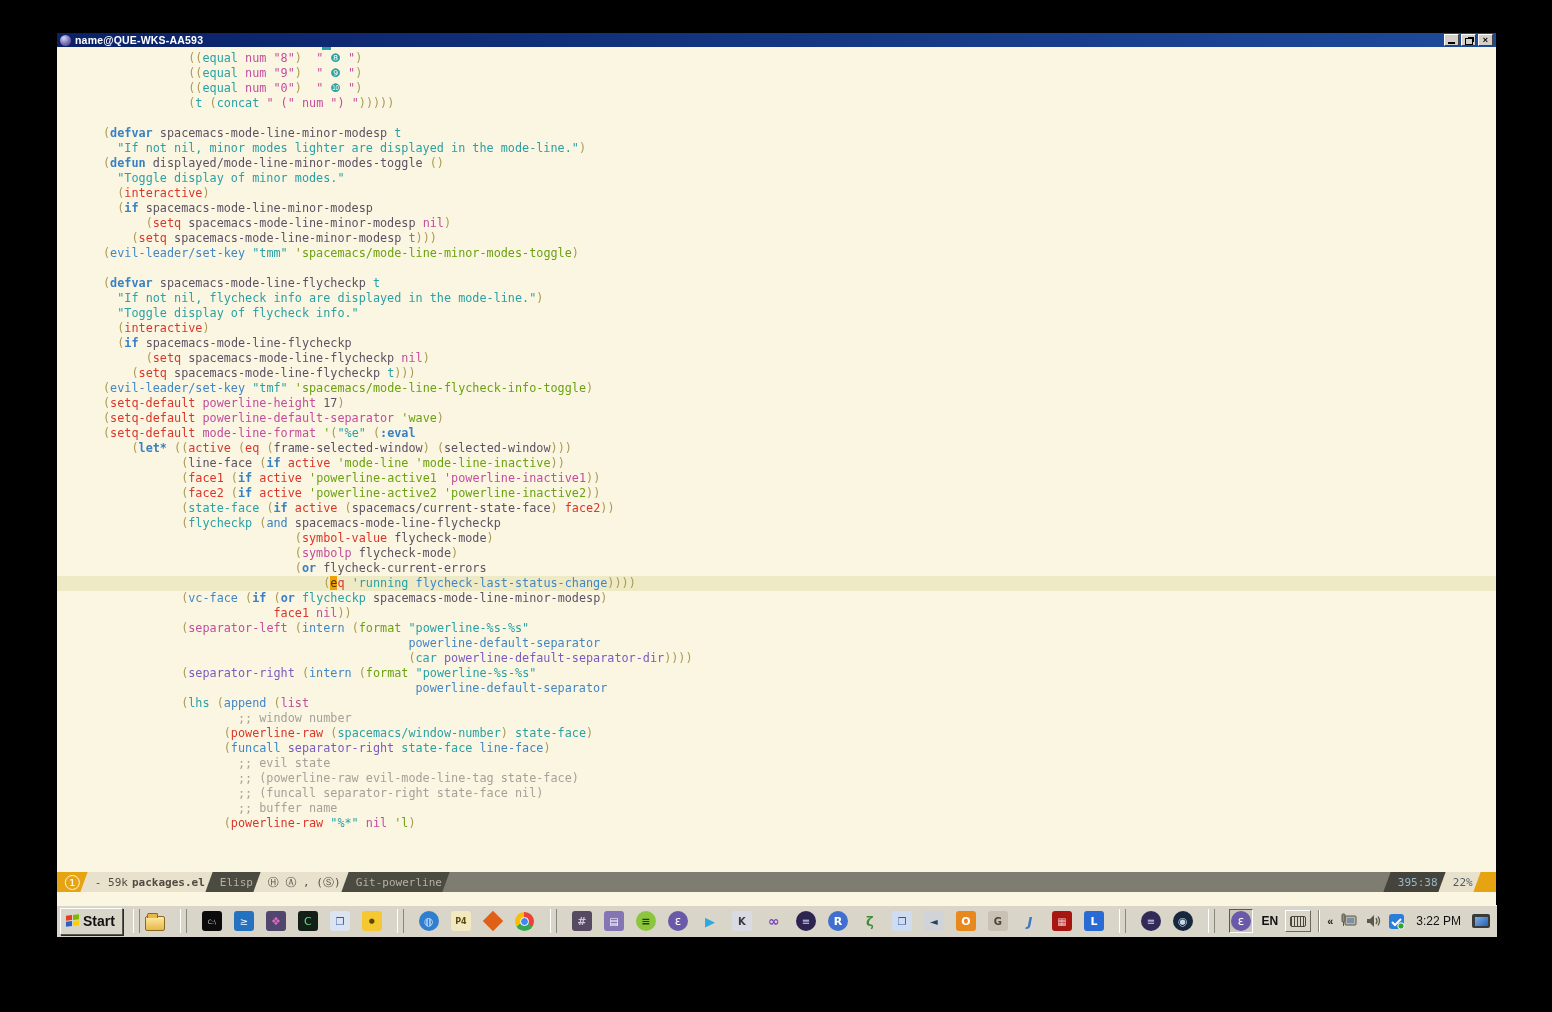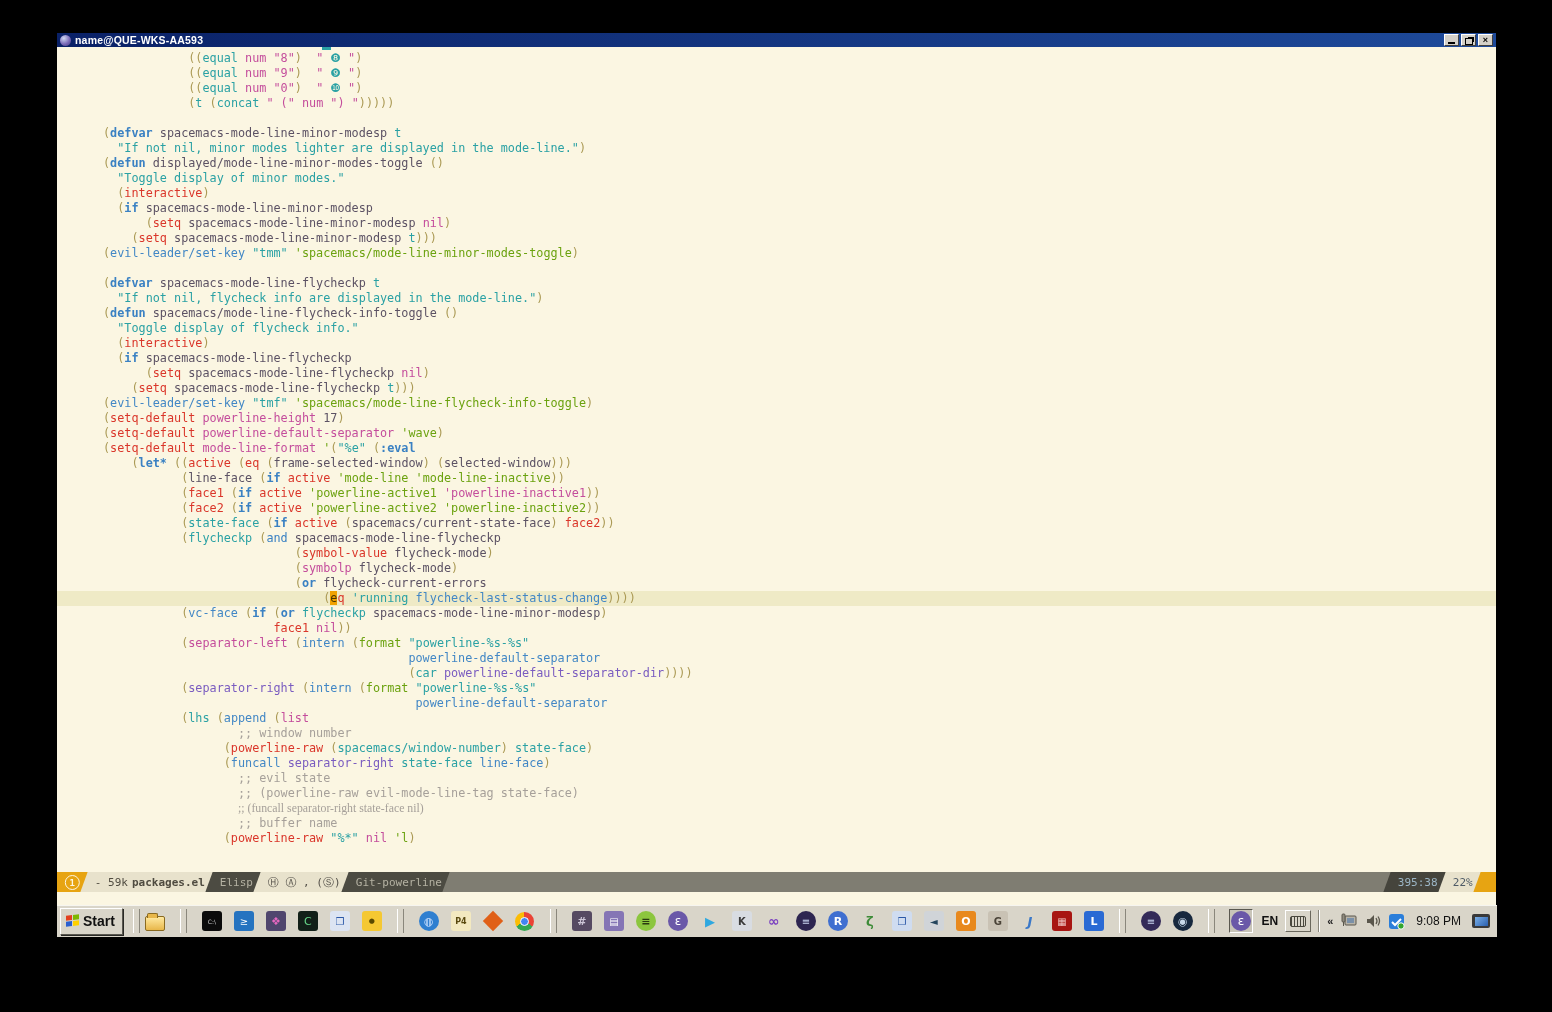--- a/index.html
+++ b/index.html
@@ -98,21 +98,20 @@
           <div class="cl"><span></span><span style="color: rgb(171, 154, 85);">(</span><span style="color: rgb(58, 129, 195); font-weight: bold;">defun</span><span style="color: rgb(92, 82, 100);"> </span><span style="color: rgb(92, 82, 100);">displayed/mode-line-minor-modes-toggle</span><span style="color: rgb(92, 82, 100);"> </span><span style="color: rgb(171, 154, 85);">()</span></div>
           <div class="cl"><span>  </span><span style="color: rgb(42, 161, 164);">"Toggle display of minor modes."</span></div>
           <div class="cl"><span>  </span><span style="color: rgb(171, 154, 85);">(</span><span style="color: rgb(218, 54, 42);">interactive</span><span style="color: rgb(171, 154, 85);">)</span></div>
           <div class="cl"><span>  </span><span style="color: rgb(171, 154, 85);">(</span><span style="color: rgb(58, 129, 195); font-weight: bold;">if</span><span style="color: rgb(92, 82, 100);"> </span><span style="color: rgb(92, 82, 100);">spacemacs-mode-line-minor-modesp</span></div>
           <div class="cl"><span>      </span><span style="color: rgb(171, 154, 85);">(</span><span style="color: rgb(218, 54, 42);">setq</span><span style="color: rgb(92, 82, 100);"> spacemacs-mode-line-minor-modesp </span><span style="color: rgb(196, 77, 156);">nil</span><span style="color: rgb(171, 154, 85);">)</span></div>
           <div class="cl"><span>    </span><span style="color: rgb(171, 154, 85);">(</span><span style="color: rgb(218, 54, 42);">setq</span><span style="color: rgb(92, 82, 100);"> spacemacs-mode-line-minor-modesp </span><span style="color: rgb(42, 161, 164);">t</span><span style="color: rgb(171, 154, 85);">)))</span></div>
           <div class="cl"><span></span><span style="color: rgb(171, 154, 85);">(</span><span style="color: rgb(66, 135, 197);">evil-leader/set-key</span><span style="color: rgb(92, 82, 100);"> </span><span style="color: rgb(42, 161, 164);">"tmm"</span><span style="color: rgb(92, 82, 100);"> </span><span style="color: rgb(107, 162, 15);">'spacemacs/mode-line-minor-modes-toggle</span><span style="color: rgb(171, 154, 85);">)</span></div>
           <div class="cl"><span></span></div>
           <div class="cl"><span></span><span style="color: rgb(171, 154, 85);">(</span><span style="color: rgb(58, 129, 195); font-weight: bold;">defvar</span><span style="color: rgb(92, 82, 100);"> spacemacs-mode-line-flycheckp </span><span style="color: rgb(42, 161, 164);">t</span></div>
           <div class="cl"><span>  </span><span style="color: rgb(42, 161, 164);">"If not nil, flycheck info are displayed in the mode-line."</span><span style="color: rgb(171, 154, 85);">)</span></div>
-          <div class="cl"><span></span><span style="color: rgb(171, 154, 85);">(</span><span style="color: rgb(58, 129, 195); font-weight: bold;">defun</span><span style="color: rgb(92, 82, 100);"> spacemacs/mode-line-flycheck-info-toggle </span><span style="color: rgb(171, 154, 85);">()</span></div>
           <div class="cl"><span>  </span><span style="color: rgb(42, 161, 164);">"Toggle display of flycheck info."</span></div>
           <div class="cl"><span>  </span><span style="color: rgb(171, 154, 85);">(</span><span style="color: rgb(218, 54, 42);">interactive</span><span style="color: rgb(171, 154, 85);">)</span></div>
           <div class="cl"><span>  </span><span style="color: rgb(171, 154, 85);">(</span><span style="color: rgb(58, 129, 195); font-weight: bold;">if</span><span style="color: rgb(92, 82, 100);"> spacemacs-mode-line-flycheckp</span></div>
           <div class="cl"><span>      </span><span style="color: rgb(171, 154, 85);">(</span><span style="color: rgb(218, 54, 42);">setq</span><span style="color: rgb(92, 82, 100);"> spacemacs-mode-line-flycheckp </span><span style="color: rgb(196, 77, 156);">nil</span><span style="color: rgb(171, 154, 85);">)</span></div>
           <div class="cl"><span>    </span><span style="color: rgb(171, 154, 85);">(</span><span style="color: rgb(218, 54, 42);">setq</span><span style="color: rgb(92, 82, 100);"> spacemacs-mode-line-flycheckp </span><span style="color: rgb(42, 161, 164);">t</span><span style="color: rgb(171, 154, 85);">)))</span></div>
           <div class="cl"><span></span><span style="color: rgb(171, 154, 85);">(</span><span style="color: rgb(66, 135, 197);">evil-leader/set-key</span><span style="color: rgb(92, 82, 100);"> </span><span style="color: rgb(42, 161, 164);">"tmf"</span><span style="color: rgb(92, 82, 100);"> </span><span style="color: rgb(107, 162, 15);">'spacemacs/mode-line-flycheck-info-toggle</span><span style="color: rgb(171, 154, 85);">)</span></div>
           <div class="cl"><span></span><span style="color: rgb(171, 154, 85);">(</span><span style="color: rgb(218, 54, 42);">setq-default</span><span style="color: rgb(92, 82, 100);"> </span><span style="color: rgb(196, 77, 156);">powerline-height</span><span style="color: rgb(92, 82, 100);"> 17</span><span style="color: rgb(171, 154, 85);">)</span></div>
           <div class="cl"><span></span><span style="color: rgb(171, 154, 85);">(</span><span style="color: rgb(218, 54, 42);">setq-default</span><span style="color: rgb(92, 82, 100);"> </span><span style="color: rgb(196, 77, 156);">powerline-default-separator</span><span style="color: rgb(92, 82, 100);"> </span><span style="color: rgb(107, 162, 15);">'wave</span><span style="color: rgb(171, 154, 85);">)</span></div>
           <div class="cl"><span></span><span style="color: rgb(171, 154, 85);">(</span><span style="color: rgb(218, 54, 42);">setq-default</span><span style="color: rgb(92, 82, 100);"> </span><span style="color: rgb(196, 77, 156);">mode-line-format</span><span style="color: rgb(92, 82, 100);"> </span><span style="color: rgb(107, 162, 15);">'</span><span style="color: rgb(171, 154, 85);">(</span><span style="color: rgb(42, 161, 164);">"%e"</span><span style="color: rgb(171, 154, 85);"> (</span><span style="color: rgb(58, 129, 195); font-weight: bold;">:eval</span></div>
           <div class="cl"><span>    </span><span style="color: rgb(171, 154, 85);">(</span><span style="color: rgb(58, 129, 195); font-weight: bold;">let*</span><span style="color: rgb(171, 154, 85);"> ((</span><span style="color: rgb(218, 54, 42);">active</span><span style="color: rgb(171, 154, 85);"> (</span><span style="color: rgb(218, 54, 42);">eq</span><span style="color: rgb(171, 154, 85);"> (</span><span style="color: rgb(92, 82, 100);">frame-selected-window</span><span style="color: rgb(171, 154, 85);">) (</span><span style="color: rgb(92, 82, 100);">selected-window</span><span style="color: rgb(171, 154, 85);">)))</span></div>
@@ -131,21 +130,21 @@
           <div class="cl"><span>                                           </span><span style="color: rgb(66, 135, 197);">powerline-default-separator</span></div>
           <div class="cl"><span>                                           </span><span style="color: rgb(171, 154, 85);">(</span><span style="color: rgb(42, 161, 164);">car</span><span style="color: rgb(92, 82, 100);"> </span><span style="color: rgb(122, 92, 192);">powerline-default-separator-dir</span><span style="color: rgb(171, 154, 85);">))))</span></div>
           <div class="cl"><span>           </span><span style="color: rgb(171, 154, 85);">(</span><span style="color: rgb(122, 92, 192);">separator-right</span><span style="color: rgb(171, 154, 85);"> (</span><span style="color: rgb(66, 135, 197);">intern</span><span style="color: rgb(171, 154, 85);"> (</span><span style="color: rgb(107, 162, 15);">format</span><span style="color: rgb(92, 82, 100);"> </span><span style="color: rgb(42, 161, 164);">"powerline-%s-%s"</span></div>
           <div class="cl"><span>                                            </span><span style="color: rgb(66, 135, 197);">powerline-default-separator</span></div>
           <div class="cl"><span>           </span><span style="color: rgb(171, 154, 85);">(</span><span style="color: rgb(42, 161, 164);">lhs</span><span style="color: rgb(171, 154, 85);"> (</span><span style="color: rgb(66, 135, 197);">append</span><span style="color: rgb(171, 154, 85);"> (</span><span style="color: rgb(196, 77, 156);">list</span></div>
           <div class="cl"><span>                   </span><span style="color: rgb(166, 160, 154);">;; window number</span></div>
           <div class="cl"><span>                 </span><span style="color: rgb(171, 154, 85);">(</span><span style="color: rgb(218, 54, 42);">powerline-raw</span><span style="color: rgb(171, 154, 85);"> (</span><span style="color: rgb(42, 161, 164);">spacemacs/window-number</span><span style="color: rgb(171, 154, 85);">) </span><span style="color: rgb(42, 161, 164);">state-face</span><span style="color: rgb(171, 154, 85);">)</span></div>
           <div class="cl"><span>                 </span><span style="color: rgb(171, 154, 85);">(</span><span style="color: rgb(66, 135, 197);">funcall</span><span style="color: rgb(92, 82, 100);"> </span><span style="color: rgb(122, 92, 192);">separator-right</span><span style="color: rgb(92, 82, 100);"> </span><span style="color: rgb(42, 161, 164);">state-face</span><span style="color: rgb(92, 82, 100);"> </span><span style="color: rgb(66, 135, 197);">line-face</span><span style="color: rgb(171, 154, 85);">)</span></div>
           <div class="cl"><span>                   </span><span style="color: rgb(166, 160, 154);">;; evil state</span></div>
           <div class="cl"><span>                   </span><span style="color: rgb(166, 160, 154);">;; (powerline-raw evil-mode-line-tag state-face)</span></div>
-          <div class="cl"><span>                   </span><span style="color: rgb(166, 160, 154); font-family: Liberation Serif, serif;">;; (funcall separator-right state-face nil)</span></div>
+          <div class="cl"><span>                   </span><span style="color: rgb(166, 160, 154);">;; (funcall separator-right state-face nil)</span></div>
           <div class="cl"><span>                   </span><span style="color: rgb(166, 160, 154);">;; buffer name</span></div>
           <div class="cl"><span>                 </span><span style="color: rgb(171, 154, 85);">(</span><span style="color: rgb(218, 54, 42);">powerline-raw</span><span style="color: rgb(92, 82, 100);"> </span><span style="color: rgb(42, 161, 164);">"%*"</span><span style="color: rgb(92, 82, 100);"> </span><span style="color: rgb(196, 77, 156);">nil</span><span style="color: rgb(92, 82, 100);"> </span><span style="color: rgb(107, 162, 15);">'l</span><span style="color: rgb(171, 154, 85);">)</span></div>
         </div>
 
       <div class="modeline" id="modeline">
           <div class="seg first" style="background: rgb(231, 164, 18);">
             <span class="inner">
               <span class="circ1">1</span>
             </span>
           </div>
@@ -314,21 +313,21 @@
               <path d="M13 3.5 q3 4.5 0 9" stroke="#5a574c" fill="none" stroke-width="1.3"></path>
             </svg>
         </span>
         <span>
           <svg width="17" height="17" viewBox="0 0 17 17">
               <rect x="1" y="1" width="15" height="15" rx="3" fill="#2a7eda"></rect>
               <path d="M4 9 l3 3 l6 -6" stroke="#fff" stroke-width="2" fill="none"></path>
               <circle cx="13" cy="13" r="3.2" fill="#33a52e" stroke="#fff"></circle>
             </svg>
         </span>
-        <span class="time">9:08 PM</span>
+        <span class="time">3:22 PM</span>
         <div class="monitor">
             <i></i>
           </div>
       </div>
     </div>
 
   </div>
 </div>
 
 </body></html>

